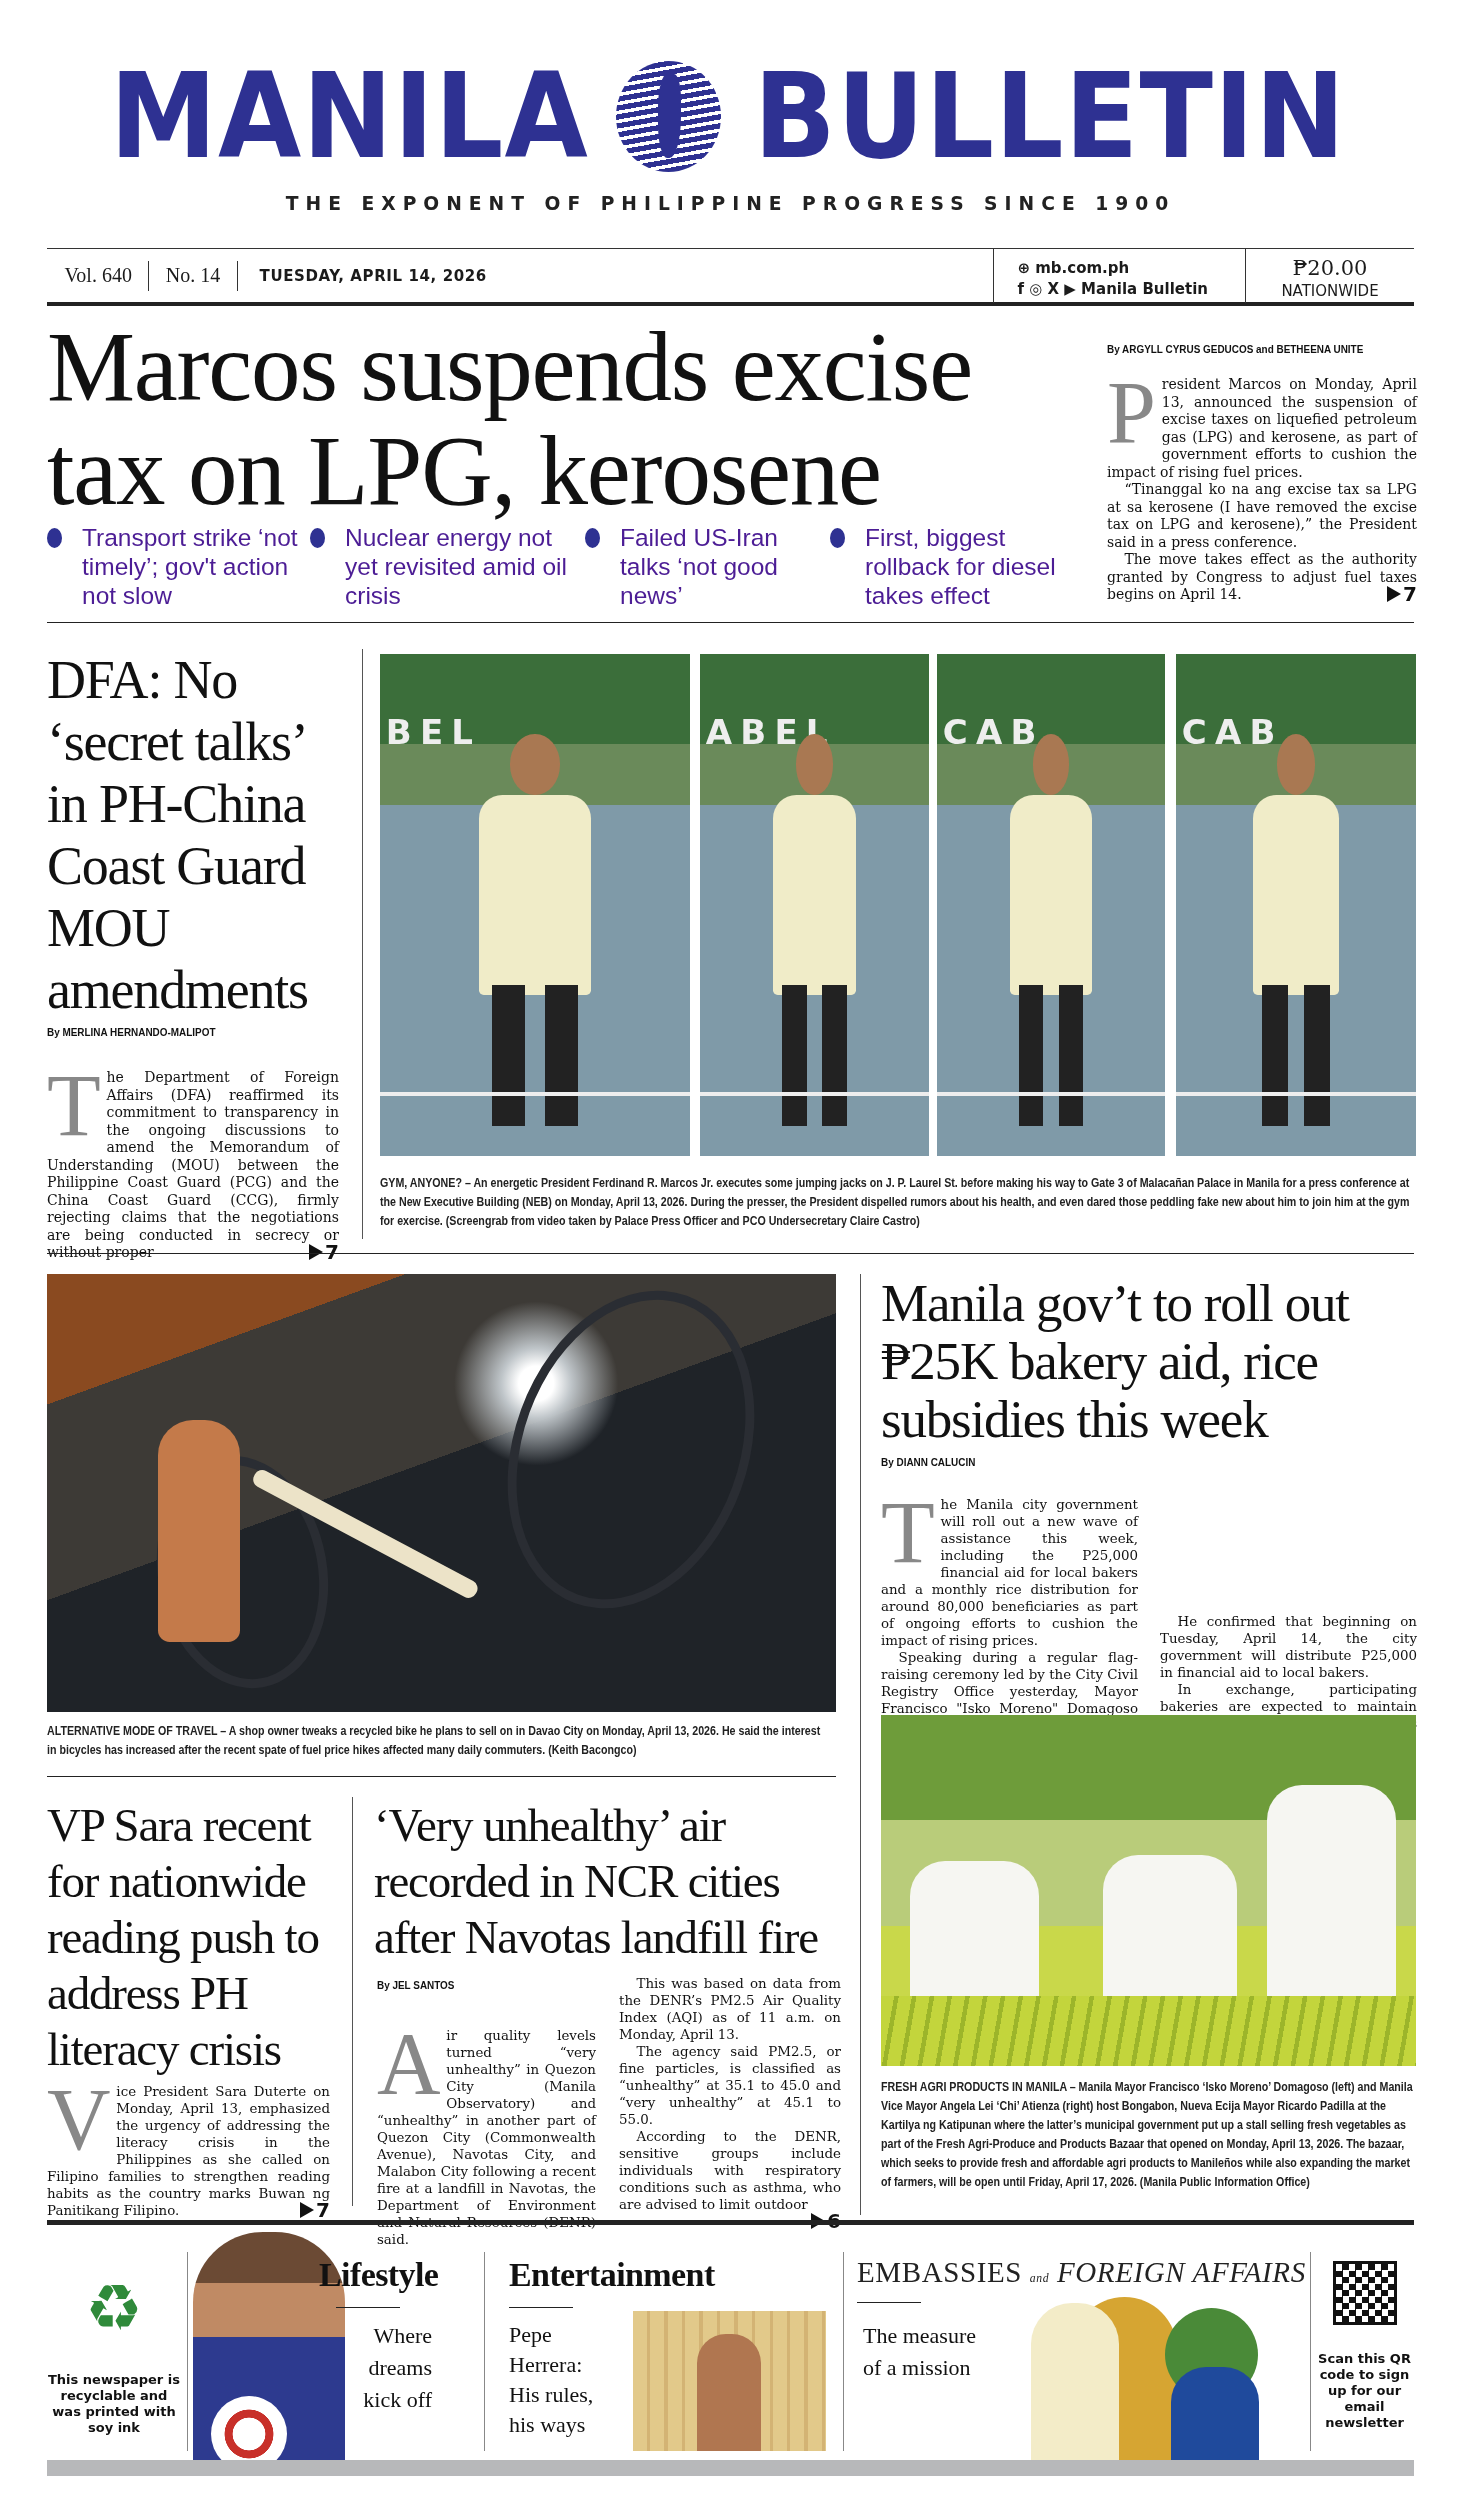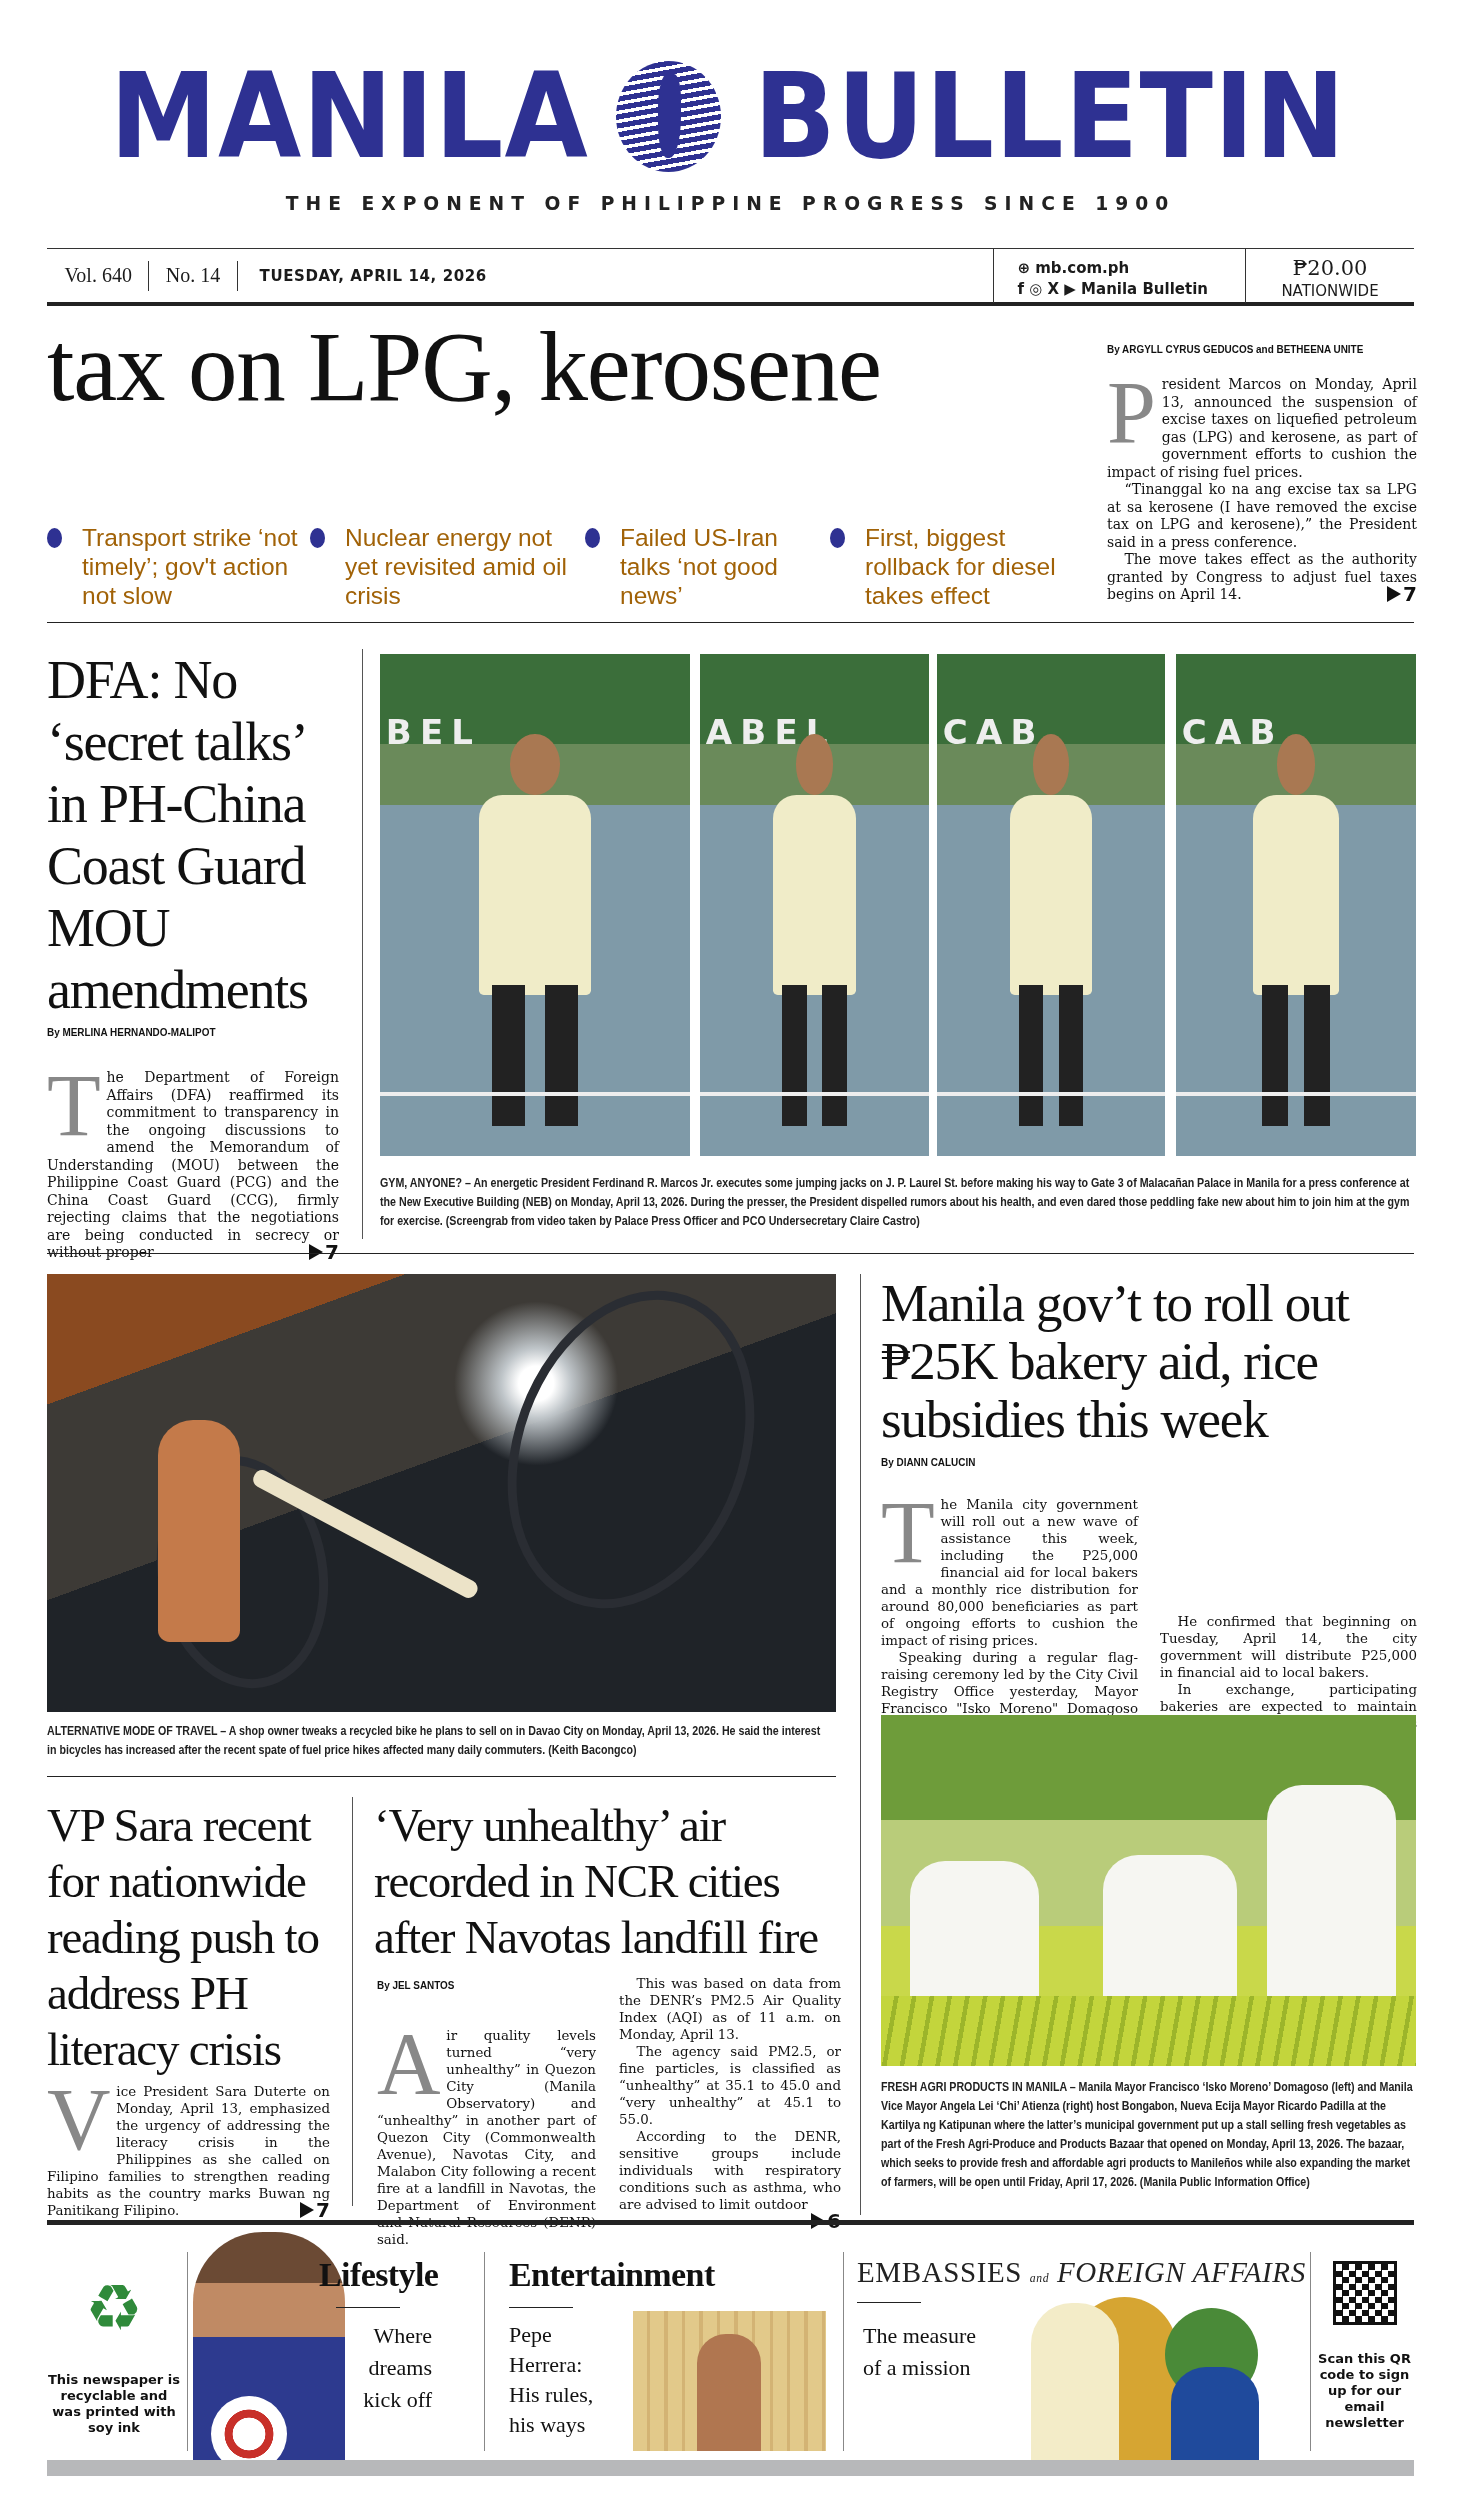--- a/index.html
+++ b/index.html
@@ -25,21 +25,21 @@
   .info-item:first-child{padding-left:17.5px}
   .info-date{font-family:"DejaVu Sans",sans-serif;font-weight:bold;font-size:15px;letter-spacing:0.6px;padding-left:22px}
   .info-web{position:absolute;left:946px;top:0;width:251px;height:54px;border-left:1.2px solid #333;padding:9.3px 0 0 23.4px;font-family:"DejaVu Sans",sans-serif;font-weight:bold;font-size:15px;line-height:21px}
   .info-price{position:absolute;left:1198px;top:0;width:169px;height:54px;border-left:1.2px solid #333;text-align:center;padding-top:8.2px;font-family:"DejaVu Sans",sans-serif;font-weight:normal}
   .info-price .p{font-family:"DejaVu Serif",serif;font-size:21px;line-height:23.4px}
   .info-price .n{font-size:15px;line-height:20px}
 
   
   .lead-h{left:47px;top:315px;width:1040px;font-family:"Liberation Serif",serif;font-size:99px;line-height:104px;color:#111;letter-spacing:-1.2px}
   .bullets{left:47px;top:523px;width:1040px;display:flex;gap:0}
-  .bullet{display:flex;align-items:flex-start;font-family:"Liberation Sans",sans-serif;font-size:24.5px;line-height:29px;color:#a16207}
+  .bullet{display:flex;align-items:flex-start;font-family:"Liberation Sans",sans-serif;font-size:24.5px;line-height:29px;color:#4c1d95}
   .bullet .dot{width:15px;height:20px;border-radius:50%;background:var(--brand);margin:4.7px 20px 0 0;flex:none}
   .byline{font-family:"Liberation Sans",sans-serif;font-weight:bold;font-size:11.7px;letter-spacing:0;color:#111;transform:scaleX(0.85);transform-origin:left}
   .body{font-family:"DejaVu Serif",serif;font-size:14px;line-height:17.5px;text-align:justify;color:#111;hyphens:auto}
   .body p{text-indent:17.5px}
   .body p.first{text-indent:0}
   .drop{float:left;font-family:"Liberation Serif",serif;font-size:88px;line-height:69px;color:#888;margin:2.3px 5.8px 0 0}
   .cont{font-family:"DejaVu Sans",sans-serif;font-weight:bold;font-size:20px;float:right;line-height:17.5px}
   .cont .tri{display:inline-block;width:0;height:0;border-top:8.2px solid transparent;border-bottom:8.2px solid transparent;border-left:14px solid #111;margin-right:2.3px;vertical-align:-1.2px}
 
   .sec-h{font-family:"Liberation Serif",serif;color:#111;font-weight:normal}
@@ -96,20 +96,21 @@
       <span>Manila Bulletin</span>
     </div>
   </div>
   <div class="info-price">
     <div class="p">₱20.00</div>
     <div class="n">NATIONWIDE</div>
   </div>
 </div>
 
 <div class="abs lead-h">
+  <div>Marcos suspends excise</div>
   <div>tax on LPG, kerosene</div>
 </div>
 <div class="abs" style="left:1107px;top:342px;width:310px">
   <div class="byline" style="margin-bottom:21px">By ARGYLL CYRUS GEDUCOS and BETHEENA UNITE</div>
   <div class="body">
     <p class="first"><span class="drop">P</span><span>resident Marcos on Monday, April 13, announced the suspension of excise taxes on liquefied petroleum gas (LPG) and kerosene, as part of government efforts to cushion the impact of rising fuel prices.</span></p>
     <p>“Tinanggal ko na ang excise tax sa LPG at sa kerosene (I have removed the excise tax on LPG and kerosene),” the President said in a press conference.</p>
     <p><span>The move takes effect as the authority granted by Congress to adjust fuel taxes begins on April 14.</span><span class="cont"><span class="tri"></span><span>7</span></span></p>
   </div>
 </div>

